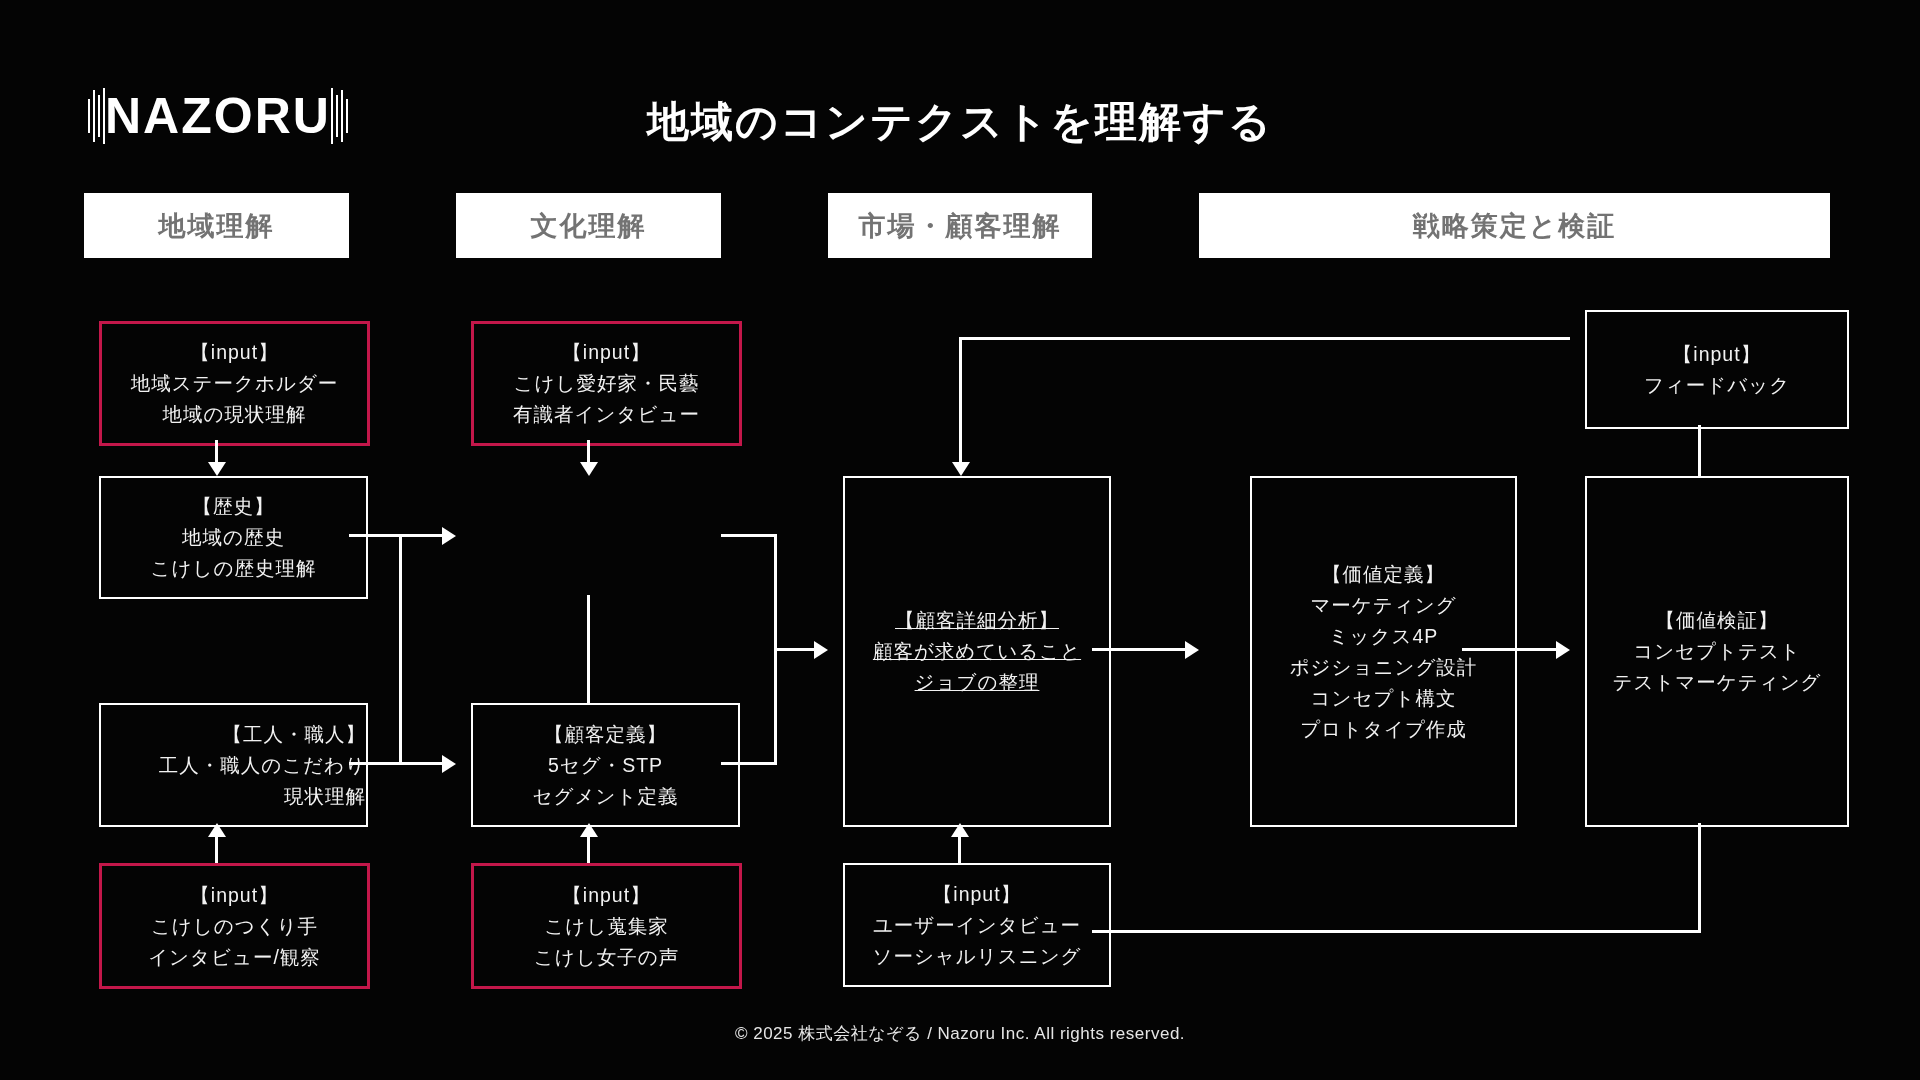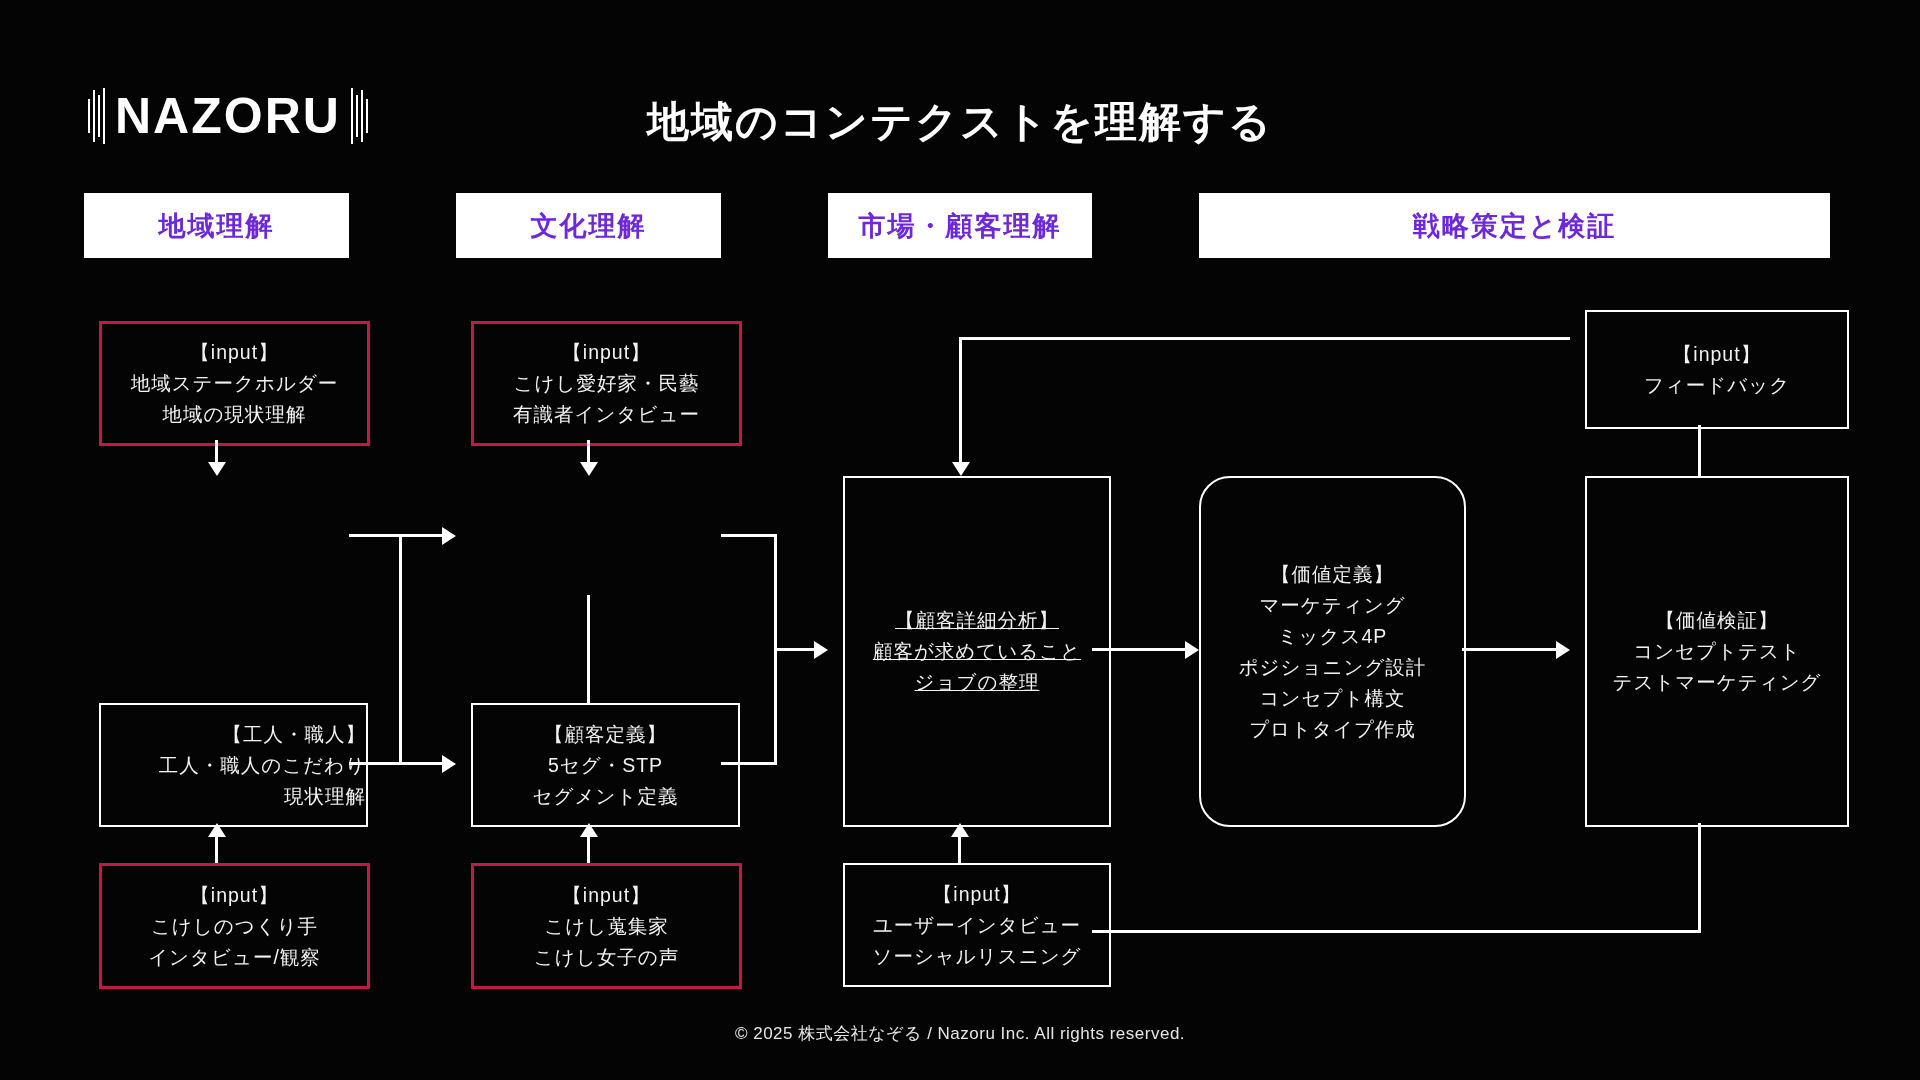--- a/index.html
+++ b/index.html
@@ -1,28 +1,28 @@
 <!DOCTYPE html>
 <html><head>
 <meta charset="utf-8">
 <style>
   html,body{margin:0;padding:0;background:#000;}
   #canvas{
     position:relative;width:1920px;height:1080px;background:#040404;
     font-family:"Liberation Sans","DejaVu Sans",sans-serif;color:#fff;overflow:hidden;
   }
   
-  #logo{position:absolute;left:88px;top:88px;display:flex;align-items:center;gap:10px;}
+  #logo{position:absolute;left:88px;top:88px;display:flex;align-items:center;}
   #logo .word{font-size:50px;font-weight:800;letter-spacing:2px;color:#fff;line-height:1;}
   .stripes{display:flex;align-items:center;gap:3px;}
   .stripes i{display:block;width:2px;background:#fff;}
   
   #title{position:absolute;left:0;right:0;top:94px;text-align:center;font-size:42px;font-weight:800;letter-spacing:2px;}
   
-  .phase{position:absolute;top:193px;height:65px;background:#fff;color:#6d28d9;
+  .phase{position:absolute;top:193px;height:65px;background:#fff;color:#737373;
          display:flex;align-items:center;justify-content:center;font-size:27px;font-weight:700;letter-spacing:2px;}
   
   .node{position:absolute;border:2.5px solid #fff;background:rgba(0,0,0,0);
         display:flex;flex-direction:column;align-items:center;justify-content:center;
         text-align:center;font-size:19.5px;line-height:31px;letter-spacing:1px;color:#f2f2f2;margin-left:15px;}
   .node.red{border:3px solid #c3174a;}
   
   .ln{position:absolute;background:#fff;}
   .arr-down{position:absolute;width:0;height:0;border-left:9px solid transparent;border-right:9px solid transparent;border-top:14px solid #fff;}
   .arr-up{position:absolute;width:0;height:0;border-left:9px solid transparent;border-right:9px solid transparent;border-bottom:14px solid #fff;}
@@ -56,20 +56,25 @@
   <div class="phase" style="left:84px;width:265px;">地域理解</div>
   <div class="phase" style="left:456px;width:265px;">文化理解</div>
   <div class="phase" style="left:828px;width:264px;">市場・顧客理解</div>
   <div class="phase" style="left:1199px;width:631px;">戦略策定と検証</div>
 
   <div class="node red" style="left:84px;top:321px;width:265px;height:119px;">
     <div>【input】</div>
     <div>地域ステークホルダー</div>
     <div>地域の現状理解</div>
   </div>
+  <div class="node" style="left:84px;top:476px;width:265px;height:119px;">
+    <div>【歴史】</div>
+    <div>地域の歴史</div>
+    <div>こけしの歴史理解</div>
+  </div>
   <div class="node" style="left:84px;top:703px;width:265px;height:120px;align-items:flex-end;">
     <div>【工人・職人】</div>
     <div>工人・職人のこだわり</div>
     <div>現状理解</div>
   </div>
   <div class="node red" style="left:84px;top:863px;width:265px;height:120px;">
     <div>【input】</div>
     <div>こけしのつくり手</div>
     <div>インタビュー/観察</div>
   </div>
@@ -94,21 +99,21 @@
     <div>【顧客詳細分析】</div>
     <div>顧客が求めていること</div>
     <div>ジョブの整理</div>
   </div>
   <div class="node" style="left:828px;top:863px;width:264px;height:120px;">
     <div>【input】</div>
     <div>ユーザーインタビュー</div>
     <div>ソーシャルリスニング</div>
   </div>
 
-  <div class="node" style="left:1184px;top:476px;width:263px;height:347px;border-radius:31px;">
+  <div class="node" style="left:1235px;top:476px;width:263px;height:347px;">
     <div>【価値定義】</div>
     <div>マーケティング</div>
     <div>ミックス4P</div>
     <div>ポジショニング設計</div>
     <div>コンセプト構文</div>
     <div>プロトタイプ作成</div>
   </div>
 
   <div class="node" style="left:1570px;top:310px;width:260px;height:115px;">
     <div>【input】</div>

